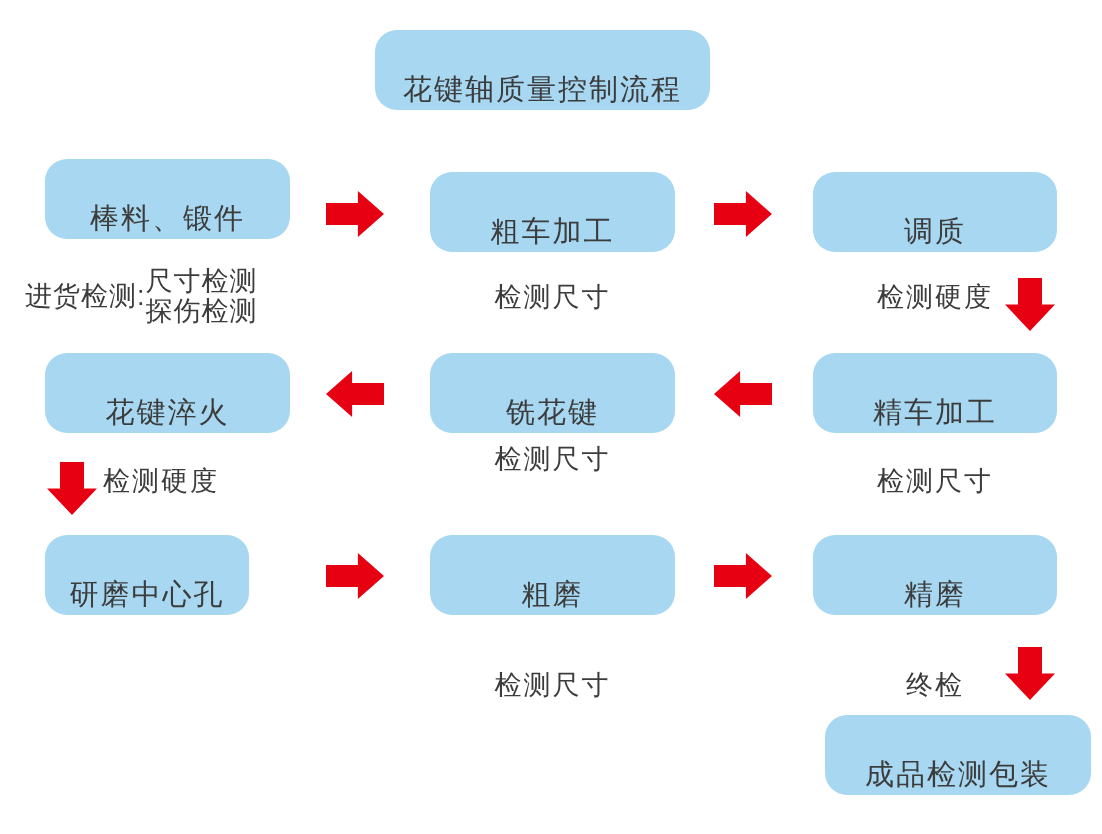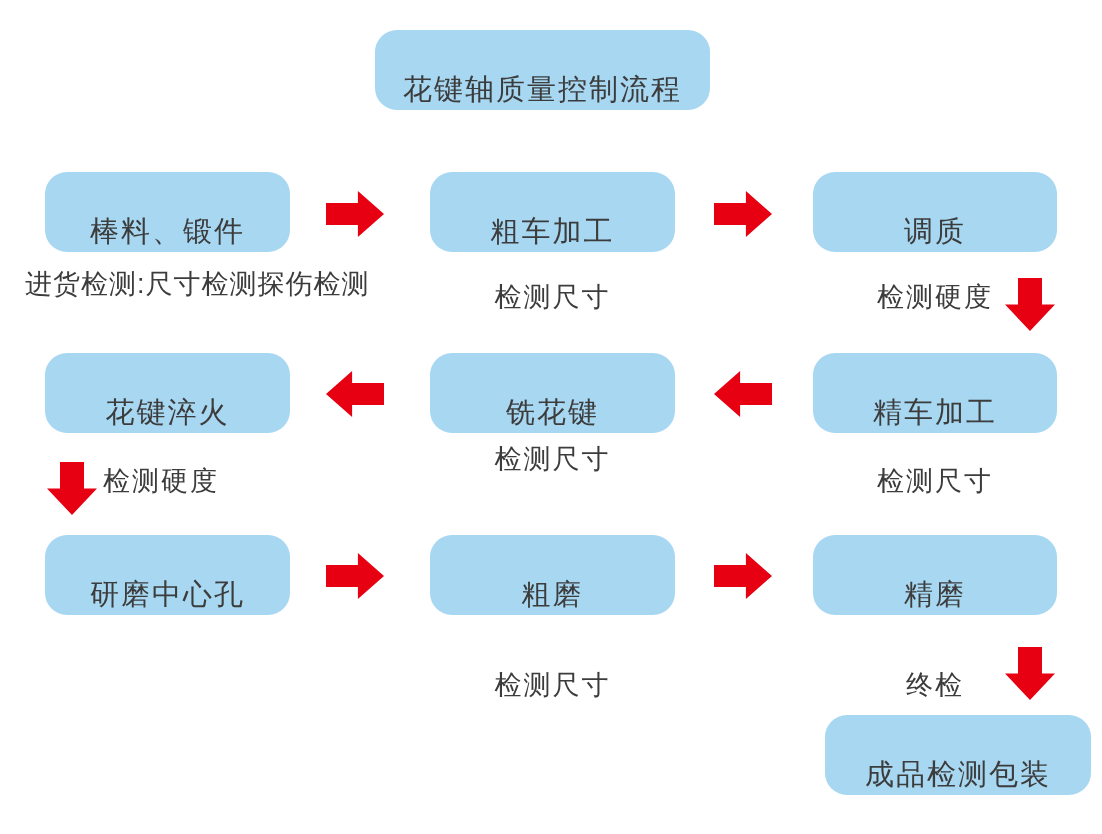--- a/index.html
+++ b/index.html
@@ -55,33 +55,33 @@
   .incoming {
     position: absolute;
     left: 25px;
     top: 266px;
     display: flex;
     align-items: center;
     font-size: 27px;
     letter-spacing: 1px;
     color: #3c3c3c;
   }
-  .incoming .stack { display: flex; }
+  .incoming .stack { display: flex; flex-direction: column; }
   .incoming .stack span { line-height: 30px; }
 </style>
 </head>
 <body>
 
 <div class="canvas">
 
   <div class="box" style="left:375px; top:30px; width:335px;">
     <span>花键轴质量控制流程</span>
   </div>
 
-  <div class="box" style="left:45px; top:172px; width:245px;">
+  <div class="box" style="left:45px; top:159px; width:245px;">
     <span>棒料、锻件</span>
   </div>
   <div class="box" style="left:430px; top:172px; width:245px;">
     <span>粗车加工</span>
   </div>
   <div class="box" style="left:813px; top:172px; width:244px;">
     <span>调质</span>
   </div>
 
   <div class="arrow arrow-right" style="left:326px; top:191px;"></div>
@@ -111,21 +111,21 @@
   <div class="arrow arrow-left" style="left:714px; top:371px;"></div>
   <div class="arrow arrow-left" style="left:326px; top:371px;"></div>
   <div class="arrow arrow-down" style="left:47px; top:462px;"></div>
 
   <div class="caption" style="left:103px; top:463px; text-align:left;">检测硬度</div>
   <div class="caption" style="left:430px; top:441px; width:245px;">
     <span class="cap-line">检测尺寸</span>
   </div>
   <div class="caption" style="left:813px; top:463px; width:244px;">检测尺寸</div>
 
-  <div class="box" style="left:45px; top:535px; width:245px;">
+  <div class="box" style="left:45px; top:535px; width:204px;">
     <span>研磨中心孔</span>
   </div>
   <div class="box" style="left:430px; top:535px; width:245px;">
     <span>粗磨</span>
   </div>
   <div class="box" style="left:813px; top:535px; width:244px;">
     <span>精磨</span>
   </div>
 
   <div class="arrow arrow-right" style="left:326px; top:553px;"></div>

